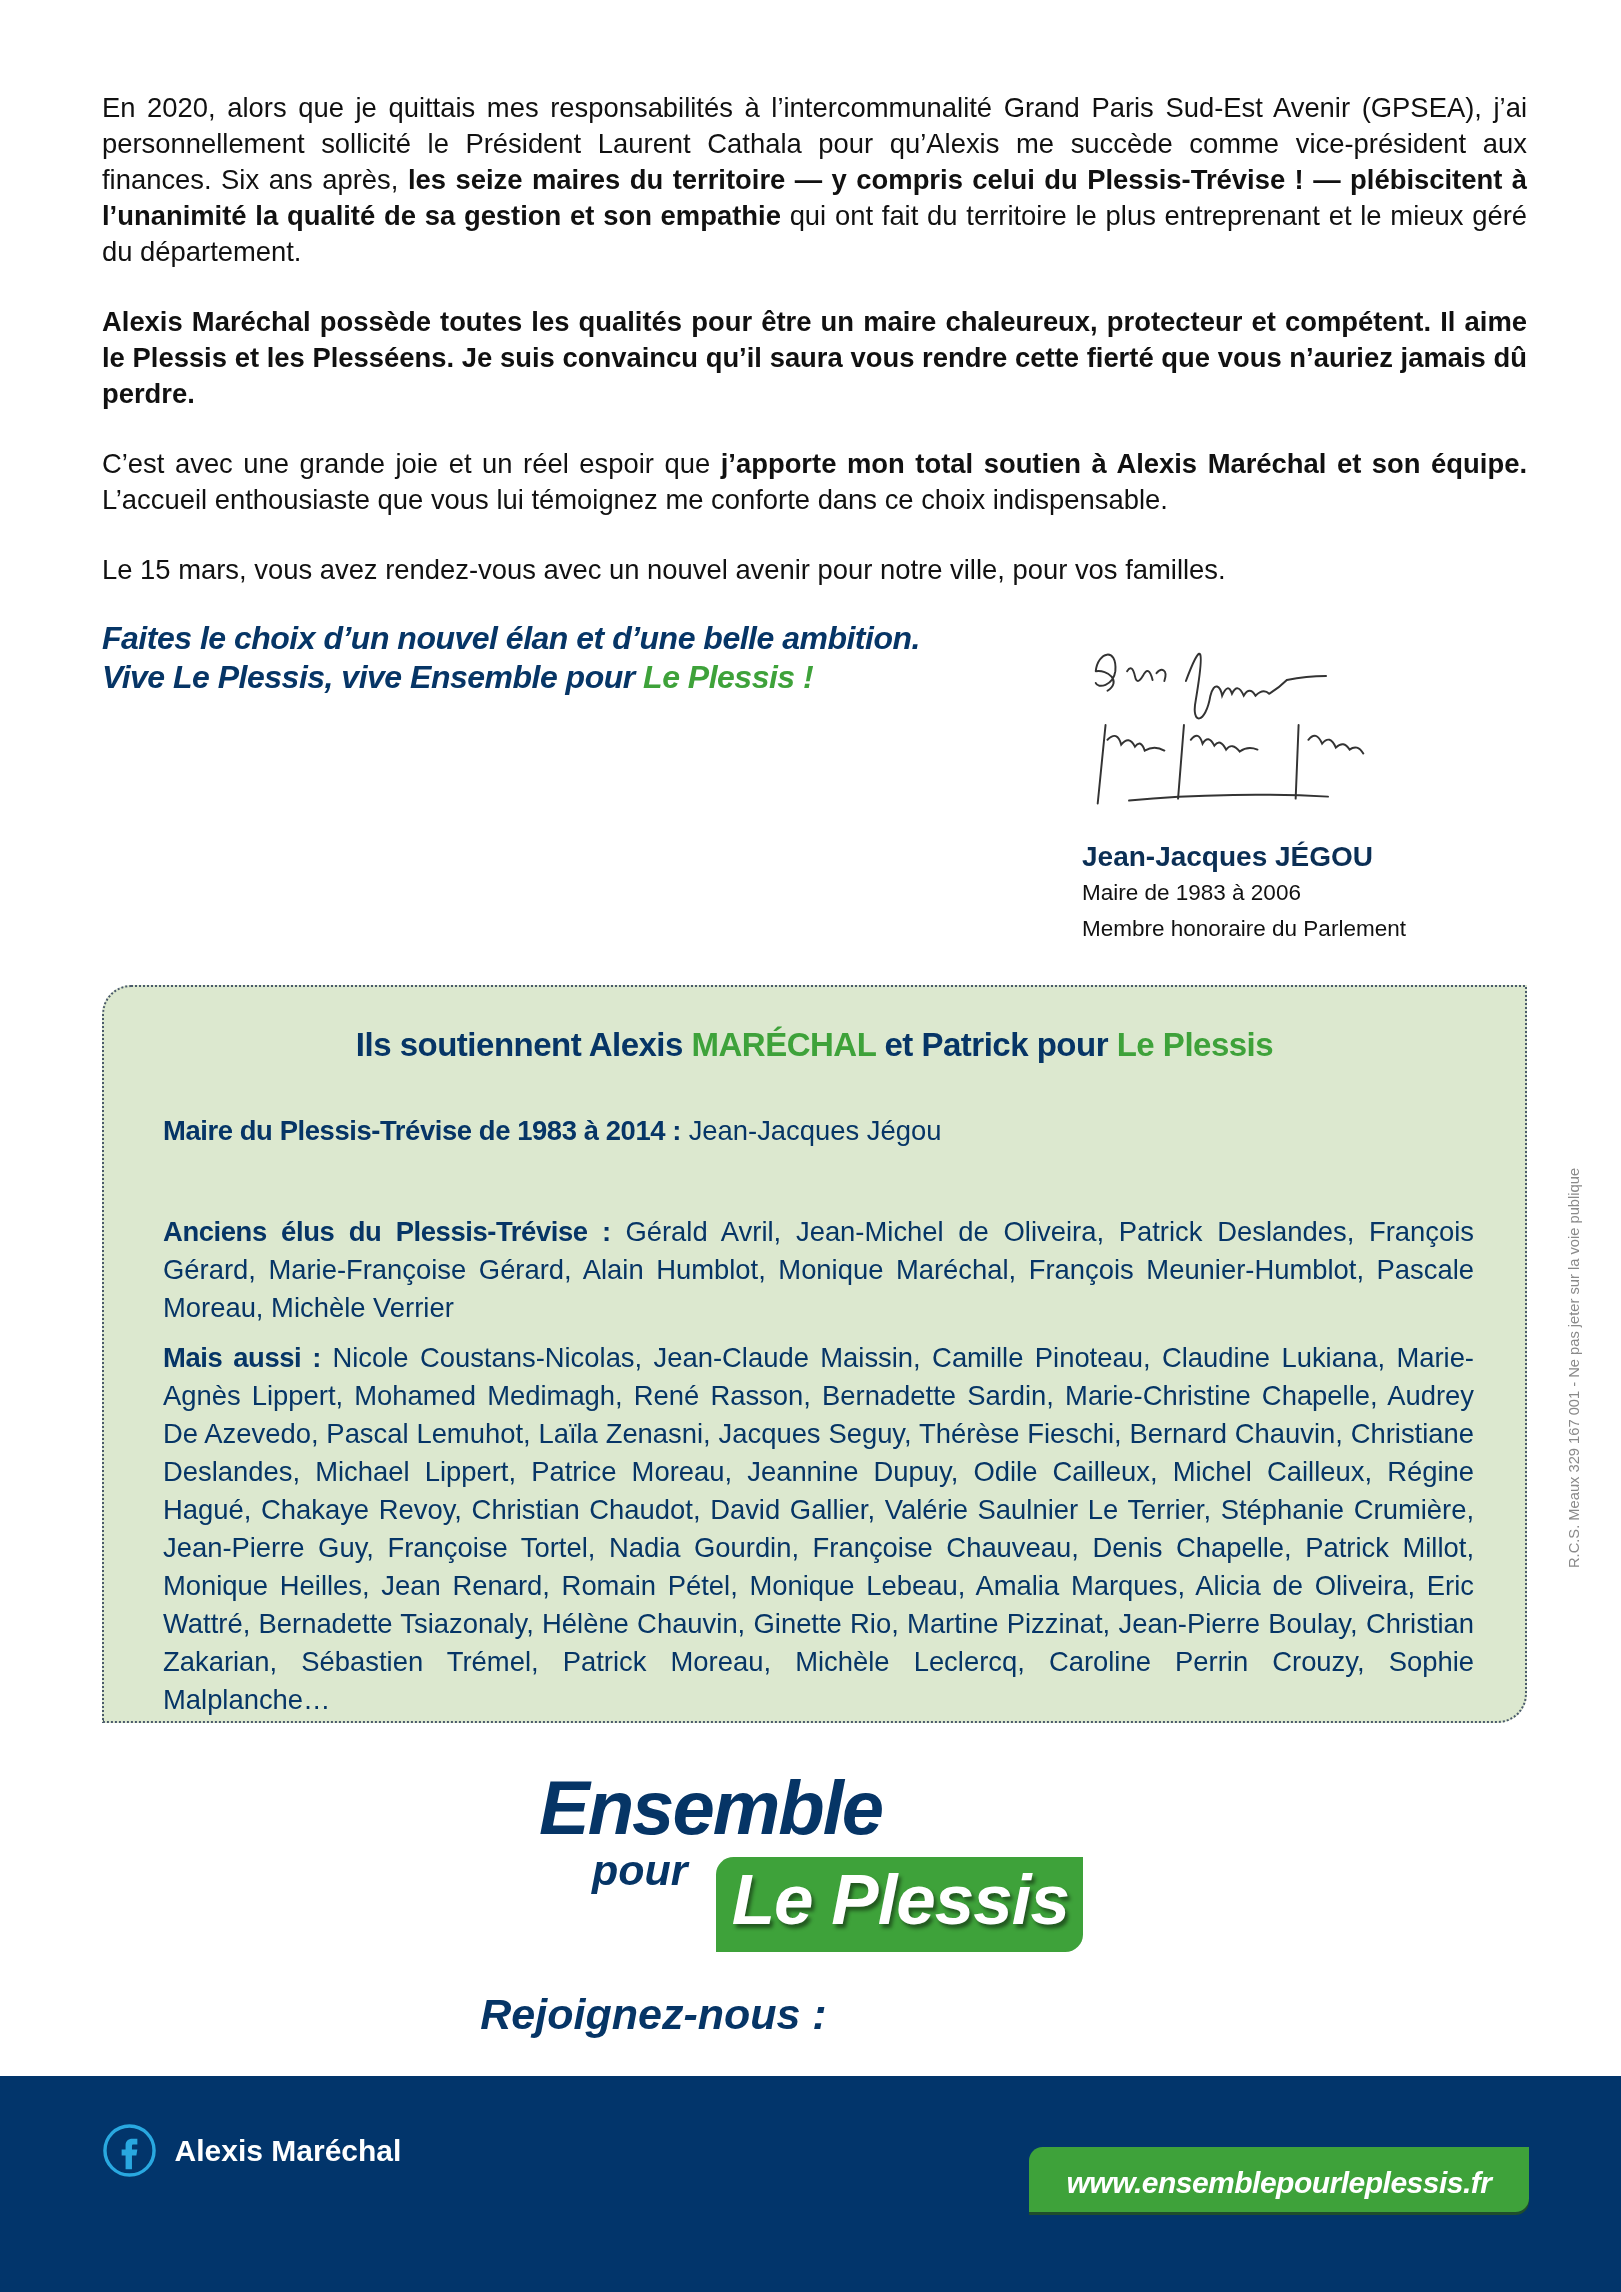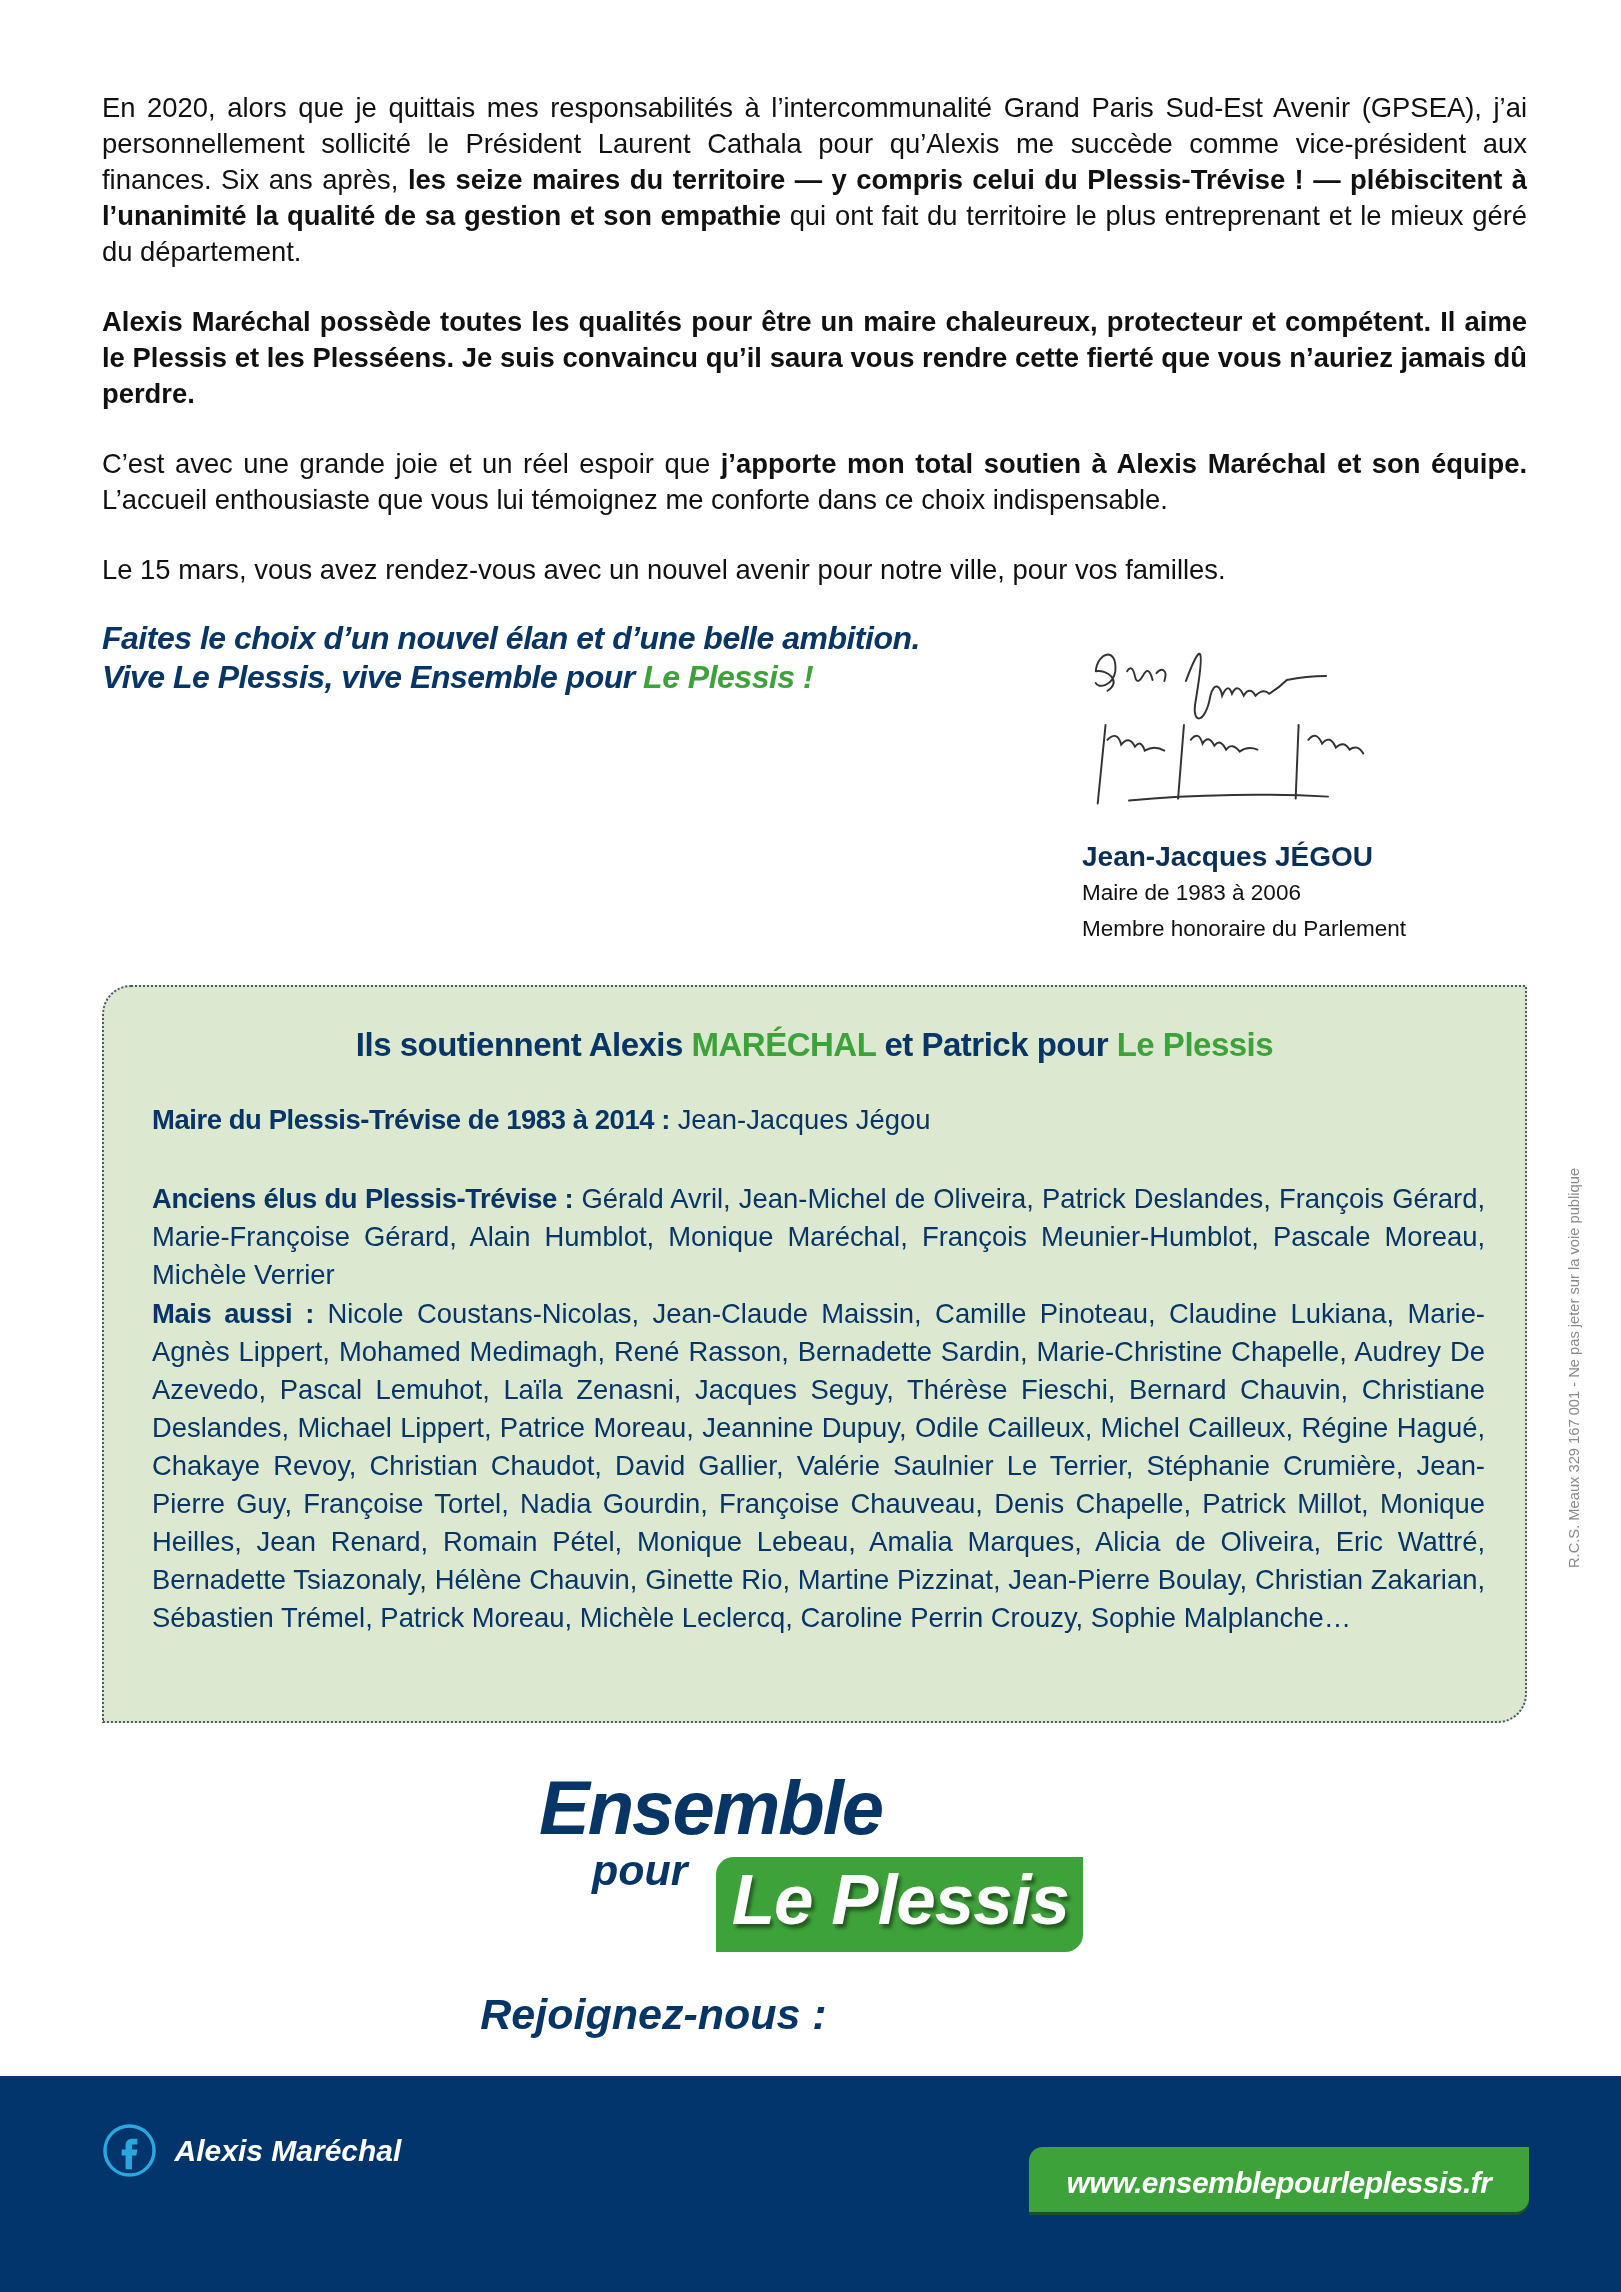--- a/index.html
+++ b/index.html
@@ -31,21 +31,21 @@
     border-radius: 29px 0 29px 0;
   }
   .support-title {
     position: absolute; top: 39px; left: 0; width: 100%; text-align: center;
     font-weight: bold; font-size: 33px; color: #063566; letter-spacing: -0.5px;
   }
   .support-body {
     position: absolute; left: 47px; top: 113px; width: 1335px;
     font-size: 27.4px; line-height: 38px; color: #063566; text-align: justify;
   }
-  .support-body p { margin: 1px; }
+  .support-body p { margin: 12px; }
   .support-body .gap { height: 39px; }
   .support-body .lbl { font-weight: bold; letter-spacing: -0.4px; }
   .side-note {
     position: absolute; left: 1566px; top: 1568px; transform-origin: 0 0; transform: rotate(-90deg);
     font-size: 14.7px; color: #8a8a8a; white-space: nowrap;
   }
   .logo { position: absolute; left: 537px; top: 1764px; width: 549px; height: 196px; }
   .logo .ensemble {
     position: absolute; left: 2px; top: 0px; font-size: 76px; font-weight: bold; font-style: italic;
     color: #063566; letter-spacing: -2px;
@@ -128,21 +128,21 @@
   <div class="ensemble">Ensemble</div>
   <div class="pour">pour</div>
   <div class="plate">
       <span>Le Plessis</span>
     </div>
 </div>
 
 <div class="join">Rejoignez-nous :</div>
 
 <div class="footer">
-  <div class="contact" style="top:47px;font-style:italic;">
+  <div class="contact" style="top:47px;">
     <span class="ico">
       <svg width="55" height="55" viewBox="0 0 56 56">
           <circle cx="28" cy="28" r="25" fill="none" stroke="#29a8e0" stroke-width="3.5"></circle>
           <path d="M31 16 h5 v6 h-4 c-1 0-1.5 .5-1.5 1.5 V27 h5.5 l-1 6 h-4.5 v14 h-6.5 V33 h-4 v-6 h4 v-4.5 C24 18.5 26.5 16 31 16z" fill="#29a8e0"></path>
         </svg>
     </span>
     <span class="txt">Alexis Maréchal</span>
   </div>
   <div class="url-btn">
       <span>www.ensemblepourleplessis.fr</span>

